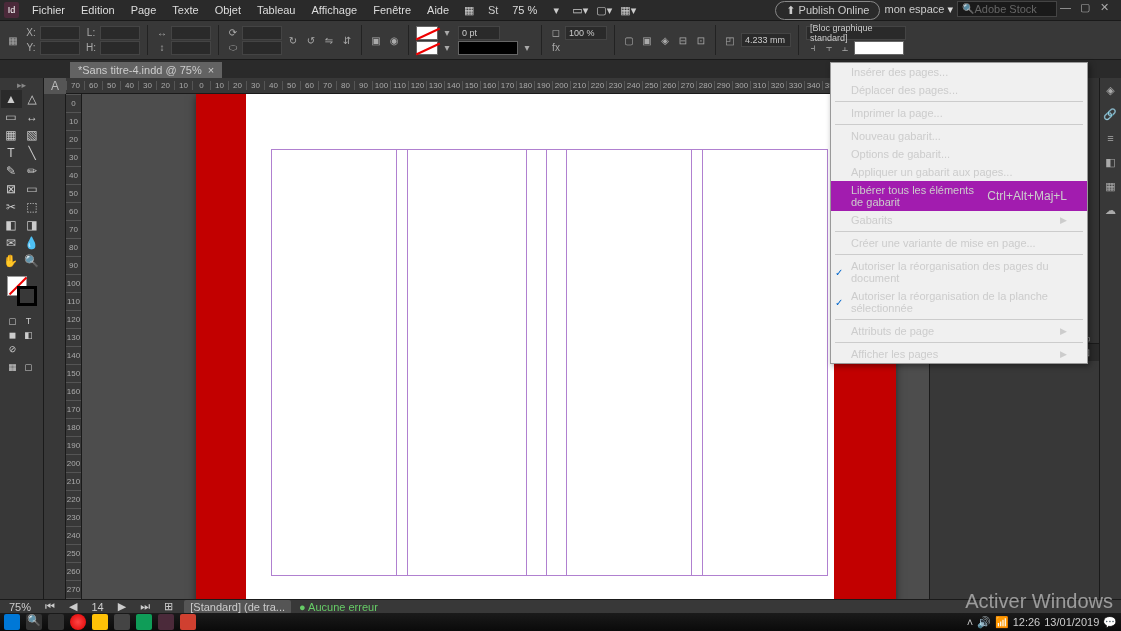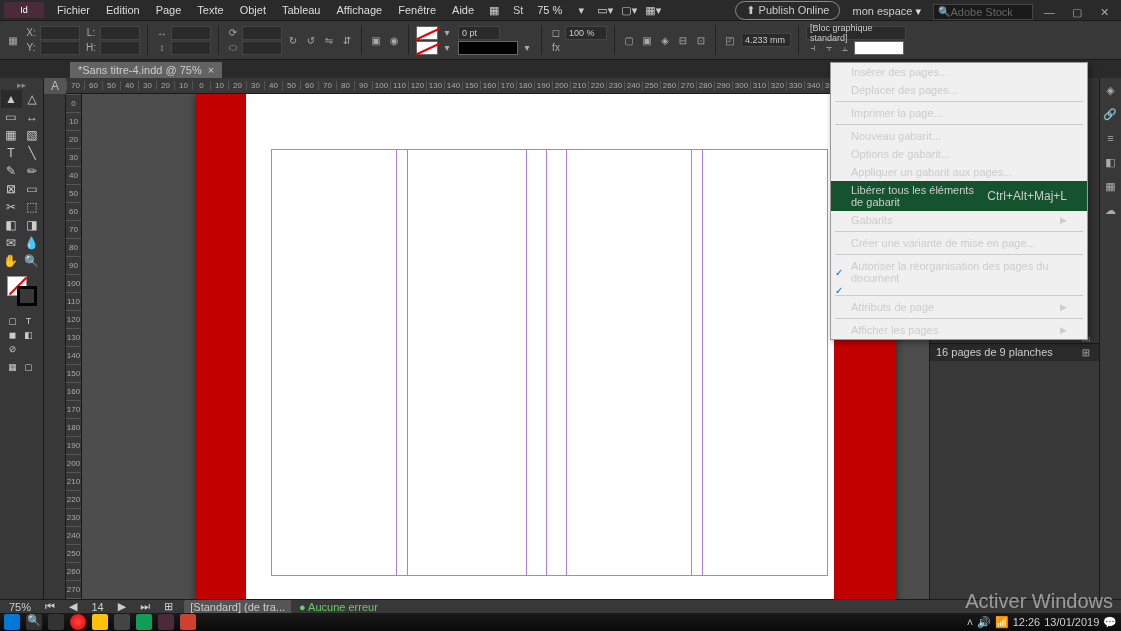--- a/index.html
+++ b/index.html
@@ -1,22 +1,22 @@
 <!DOCTYPE html>
 <html><head>
 <meta charset="utf-8">
 <style>
 *{margin:0;padding:0;box-sizing:border-box;font-family:"Segoe UI",Tahoma,sans-serif;font-size:11px;color:#ccc;user-select:none}
 body{width:1121px;height:631px;background:#2a2a2a;overflow:hidden;position:relative}
 .menubar{height:20px;background:#2a2a2a;display:flex;align-items:center;padding:0 4px;gap:2px}
-.app-icon{width:40px;height:16px;background:#4b2a3a;border-radius:2px;margin-right:4px;display:flex;align-items:center;justify-content:center;color:#fff;font-size:9px}
+.app-icon{width:15px;height:16px;background:#4b2a3a;border-radius:2px;margin-right:4px;display:flex;align-items:center;justify-content:center;color:#fff;font-size:9px}
 .menu-item{padding:2px 7px;color:#ddd;cursor:pointer}
 .top-icon{width:16px;height:16px;margin:0 3px;display:flex;align-items:center;justify-content:center;color:#ccc}
 .zoom-display{padding:2px 6px;color:#ddd}
-.right-menubar{margin-left:auto;display:flex;align-items:flex-end;gap:8px}
+.right-menubar{margin-left:auto;display:flex;align-items:flex-start;}
 .publish-btn{border:1px solid #888;border-radius:10px;padding:2px 10px;font-size:10px;color:#eee}
 .workspace-sel{color:#ddd;padding:2px 4px}
 .search-box{width:100px;height:16px;background:#1a1a1a;border:1px solid #444;color:#666;font-size:10px;padding:0 4px;display:flex;align-items:center}
 .win-btn{width:14px;height:14px;margin:0 3px;color:#aaa}
 .control-bar{height:40px;background:#383838;border-top:1px solid #1a1a1a;border-bottom:1px solid #1a1a1a;display:flex;align-items:center;padding:0 6px;gap:4px}
 .ctrl-group{display:flex;flex-direction:column;gap:1px}
 .ctrl-row{display:flex;align-items:center;gap:2px}
 .ctrl-input{width:40px;height:14px;background:#2a2a2a;border:1px solid #444;font-size:9px;color:#bbb;padding:0 2px;display:flex;align-items:center}
 .ctrl-icon{width:14px;height:14px;display:flex;align-items:center;justify-content:center;color:#aaa;font-size:10px}
 .ctrl-sep{width:1px;height:30px;background:#222;margin:0 3px}
@@ -59,21 +59,21 @@
 .pt.sel{border:2px solid #2d8ceb}
 .pt.red-l::before{content:"";position:absolute;left:0;top:0;width:3px;height:100%;background:#c20000}
 .pt.red-r::after{content:"";position:absolute;right:0;top:0;width:3px;height:100%;background:#c20000}
 .page-lbl{font-size:8px;color:#bbb;text-align:center}
 .pages-status{height:18px;background:#2a2a2a;border-top:1px solid #1a1a1a;display:flex;align-items:center;justify-content:space-between;padding:0 6px;font-size:9px;color:#bbb}
 .icon-strip{width:22px;background:#383838;border-left:1px solid #1a1a1a;display:flex;flex-direction:column;align-items:center;padding-top:4px;gap:8px}
 .strip-icon{width:16px;height:16px;color:#aaa;display:flex;align-items:center;justify-content:center}
 .context-menu{position:absolute;top:62px;left:830px;width:258px;background:#f0f0f0;border:1px solid #999;box-shadow:2px 2px 6px rgba(0,0,0,0.4);z-index:100}
 .cm-item{padding:3px 20px;font-size:11px;color:#000;display:flex;justify-content:space-between;align-items:center;position:relative}
 .cm-item.disabled{color:#999}
-.cm-item.highlighted{background:#14532d;color:#fff}
+.cm-item.highlighted{background:#a21caf;color:#fff}
 .cm-sep{height:1px;background:#ccc;margin:2px 4px}
 .cm-check{position:absolute;left:4px;color:#0066cc;font-size:10px}
 .cm-arrow{font-size:9px}
 .cm-shortcut{font-size:12px}
 .status-bar{position:absolute;bottom:18px;left:0;right:0;height:14px;background:#383838;border-top:1px solid #1a1a1a;display:flex;align-items:center;padding:0 6px;gap:8px;font-size:9px;color:#bbb}
 .sb-btn{padding:0 3px}
 .sb-preset{background:#555;padding:1px 6px;border-radius:2px}
 .sb-err{color:#6c6}
 .watermark{position:absolute;bottom:18px;right:8px;font-size:20px;color:rgba(255,255,255,0.5);font-weight:300}
 .taskbar{position:absolute;bottom:0;left:0;right:0;height:18px;background:linear-gradient(#1a1a1a,#0a0a0a);display:flex;align-items:center;padding:0 4px;gap:6px}
@@ -428,20 +428,21 @@
     <div class="cm-item">
       <span>Créer une variante de mise en page...</span>
     </div>
     <div class="cm-sep"></div>
     <div class="cm-item">
       <span class="cm-check">✓</span>
       <span>Autoriser la réorganisation des pages du document</span>
     </div>
     <div class="cm-item">
       <span class="cm-check">✓</span>
+      <span>Autoriser la réorganisation de la planche sélectionnée</span>
     </div>
     <div class="cm-sep"></div>
     <div class="cm-item">
       <span>Attributs de page</span>
       <span class="cm-arrow">▶</span>
     </div>
     <div class="cm-sep"></div>
     <div class="cm-item">
       <span>Afficher les pages</span>
       <span class="cm-arrow">▶</span>

